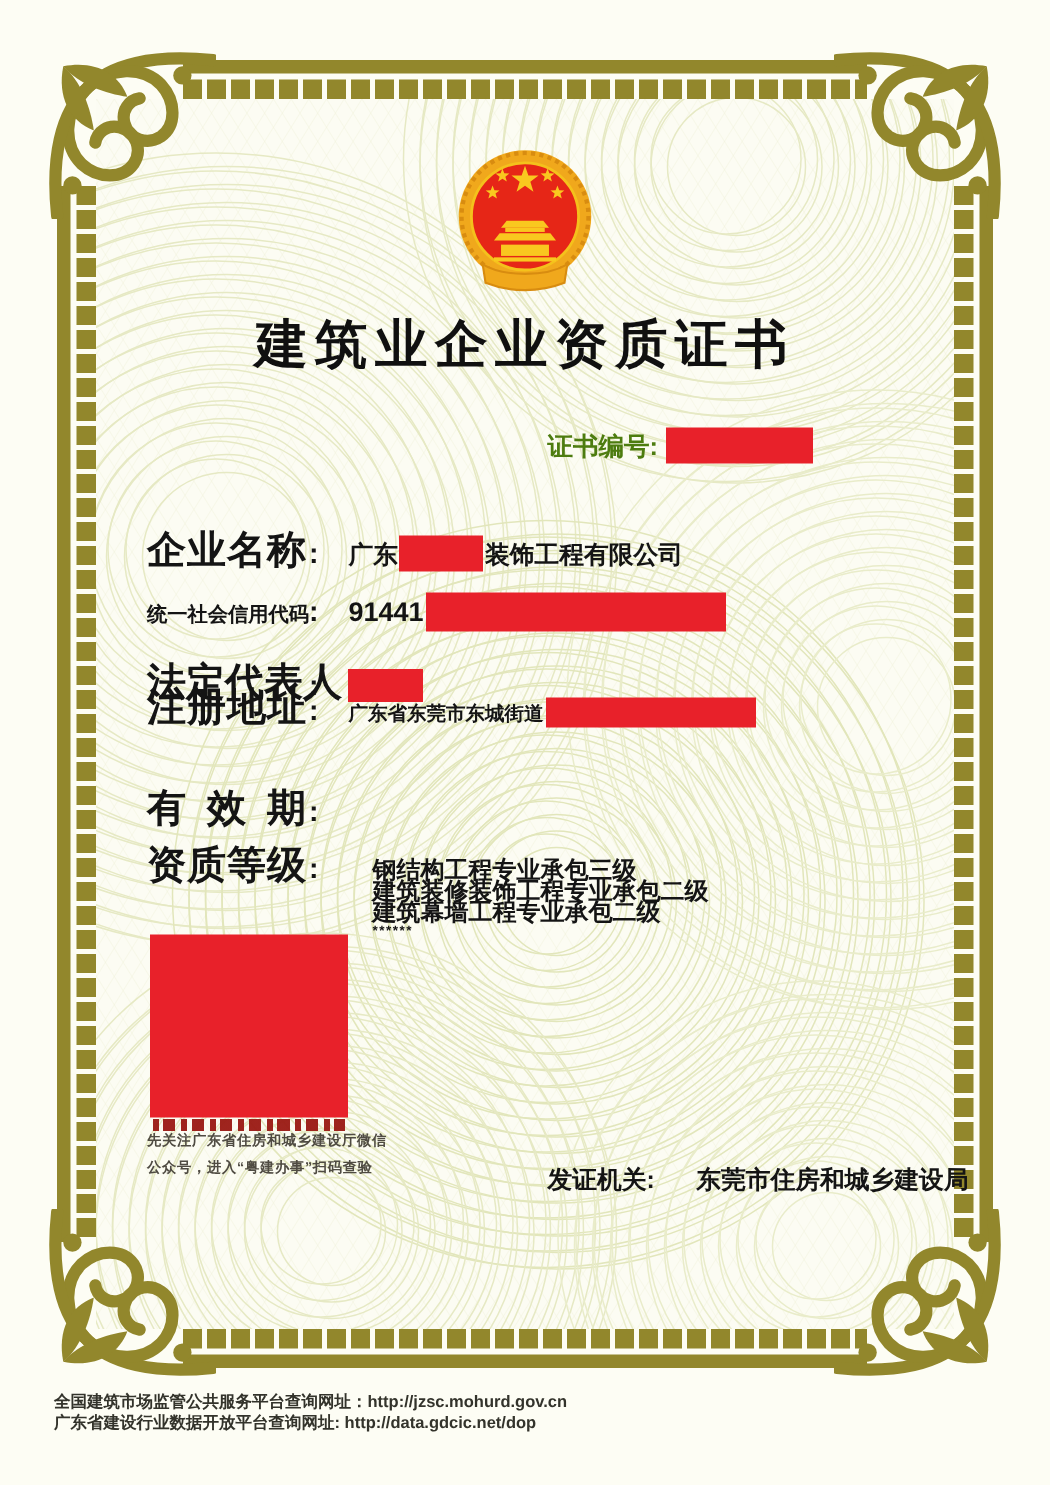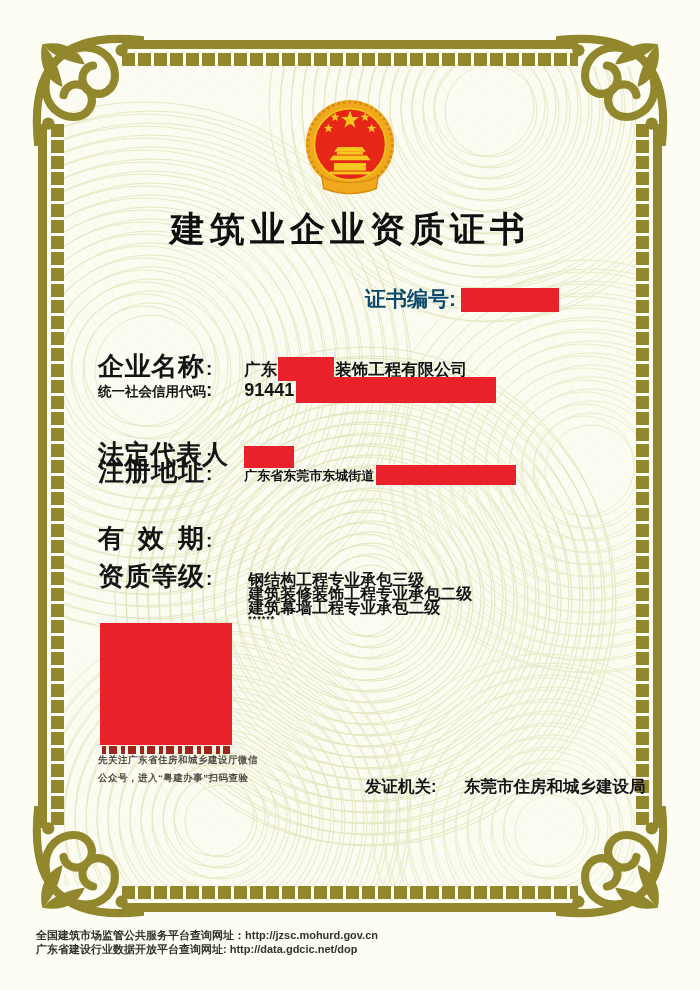--- a/index.html
+++ b/index.html
@@ -23,28 +23,28 @@
   
   .pattern{position:absolute;left:64px;top:66px;width:572px;height:820px;background:#fcfcf3;overflow:hidden;}
 
   
   .emblem{position:absolute;left:303px;top:97px;width:94px;height:104px;}
 
   
   .title{position:absolute;left:0;top:206px;width:700px;margin:0;text-align:center;
          font-size:35px;font-weight:700;color:#101010;letter-spacing:5px;}
 
-  .cert-row{position:absolute;left:365px;top:285px;font-size:21px;font-weight:700;color:#0c4a6e;}
+  .cert-row{position:absolute;left:365px;top:285px;font-size:17px;font-weight:700;color:#4d7c0f;}
 
   .row{position:absolute;left:98px;display:flex;align-items:baseline;color:#141414;}
   .lbl{display:block;width:106px;font-size:26px;font-weight:700;
        text-align:justify;text-align-last:justify;white-space:nowrap;}
   .lbl.small{font-size:13.5px;letter-spacing:0;}
   .colon{font-size:19px;font-weight:700;margin-left:2px;}
-  .val{margin-left:32px;font-weight:700;white-space:nowrap;}
+  .val{margin-left:20px;font-weight:700;white-space:nowrap;}
   .val.company{font-size:16.5px;}
   .val.code{font-size:18px;}
   .val.addr{font-size:13px;}
   .val.valid{font-size:17px;}
   .grade-lines{margin-left:36px;font-weight:700;}
   .grade-lines div{font-size:16px;line-height:14px;}
   .grade-lines .stars{font-size:9px;letter-spacing:1px;line-height:9px;}
 
   .red{background:#e8212a;display:inline-block;}
   .red.cert{width:98px;height:24px;vertical-align:-6px;margin-left:5px;}
@@ -344,21 +344,21 @@
   <div class="cert-row">
     <span>证书编号:</span><span class="red cert"></span>
   </div>
 
   <div class="row" style="top:349px">
     <span class="lbl">企业名称</span>
     <span class="colon">:</span>
     <span class="val company"><span>广东</span><span class="red company"></span><span>装饰工程有限公司</span></span>
   </div>
 
-  <div class="row" style="top:377px">
+  <div class="row" style="top:395px">
     <span class="lbl small">统一社会信用代码</span>
     <span class="colon">:</span>
     <span class="val code"><span>91441</span><span class="red code"></span></span>
   </div>
 
   <div class="row" style="top:437px">
     <span class="lbl">法定代表人</span>
     <span class="colon">:</span>
     <span class="val"><span class="red legal"></span></span>
   </div>

